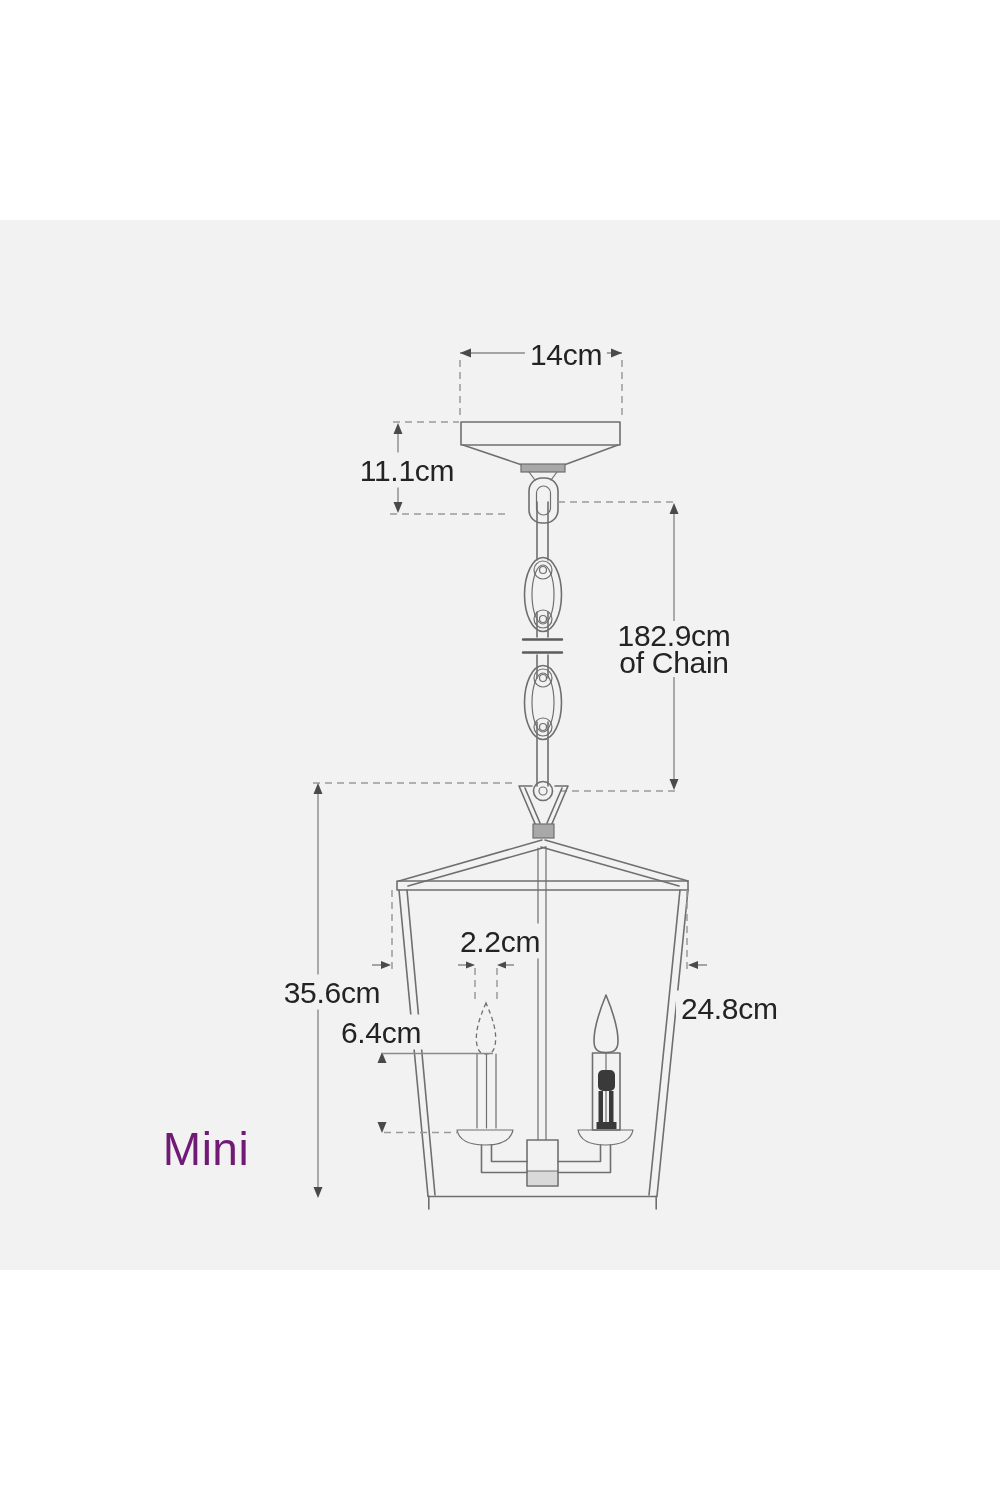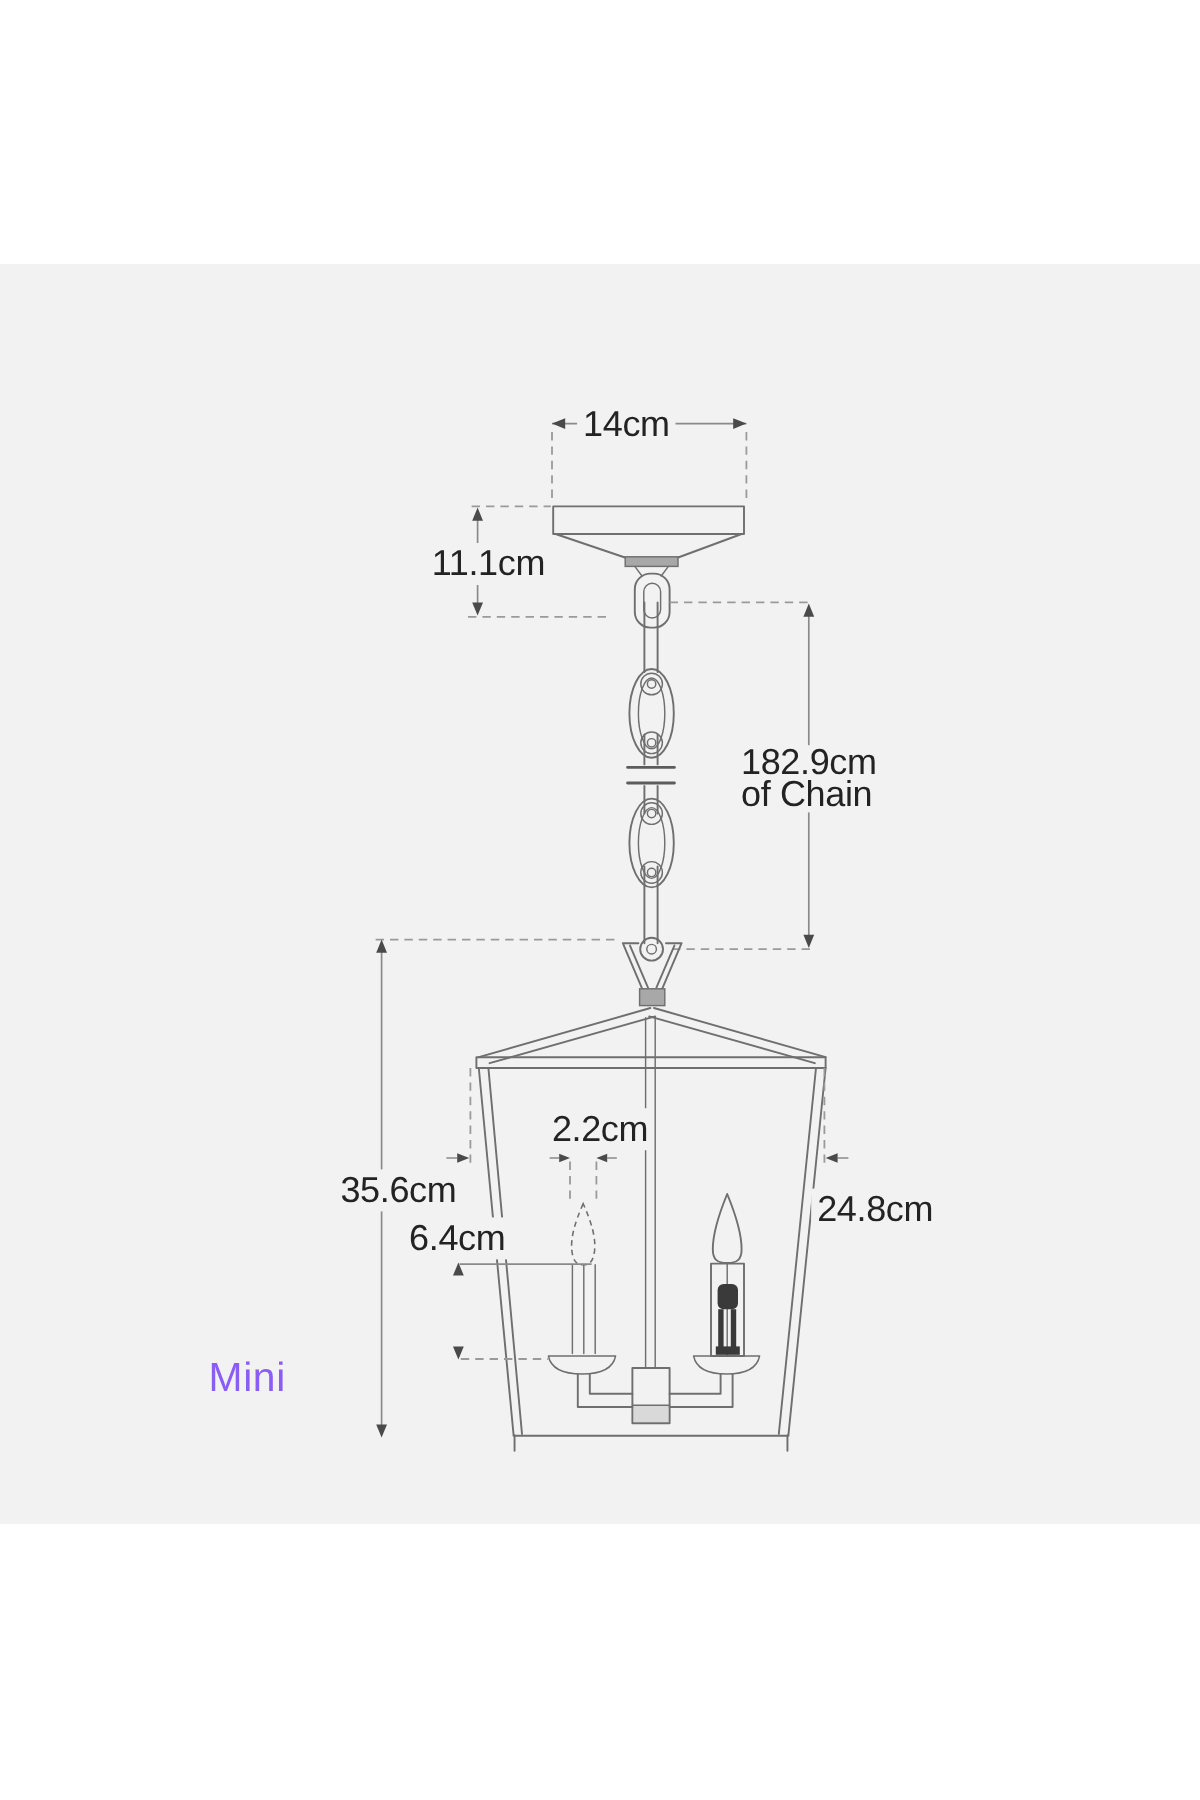--- a/index.html
+++ b/index.html
@@ -18,23 +18,23 @@
   .dash{stroke:var(--dashed);stroke-width:1.5;fill:none;stroke-dasharray:7 5}
   .dashfine{stroke:var(--line);stroke-width:1.3;fill:none;stroke-dasharray:4.5 3.5}
   .dim{stroke:var(--dim-line);stroke-width:1.4;fill:none}
   .arr{fill:var(--line-dark);stroke:none}
   .fillmid{fill:var(--fill-mid);stroke:var(--line);stroke-width:1.2}
   .filllight{fill:var(--fill-light);stroke:none}
   .sock{fill:var(--socket);stroke:none}
   .lbl{position:absolute;font-size:30px;color:var(--text);transform:translate(-50%,-50%);
     background:var(--panel-background);padding:1px 5px;white-space:nowrap;letter-spacing:-.3px;line-height:1.1}
   .lbl.left-edge{transform:translateY(-50%)}
-  .lbl.stack{line-height:27px}
+  .lbl.stack{text-align:center;line-height:27px}
   .lbl.stack span{display:block}
-  .product{position:absolute;font-size:34px;color:#8b5cf6;transform:translate(-50%,-50%);
+  .product{position:absolute;font-size:46px;color:#701a75;transform:translate(-50%,-50%);
     background:transparent;letter-spacing:.5px}
 </style>
 </head>
 <body>
 
 <div class="panel"></div>
 
 <svg width="1000" height="1500" viewBox="0 0 1000 1500">
 
   <g>
@@ -149,21 +149,21 @@
   </g>
 
   <g>
     <path class="dim" d="M383,1053.5 H493"></path>
     <path class="dash" d="M384,1132.5 H457"></path>
     <polygon class="arr" points="382,1052 377.5,1063 386.5,1063"></polygon>
     <polygon class="arr" points="382,1133 377.5,1122 386.5,1122"></polygon>
   </g>
 </svg>
 
-<div class="lbl" style="left:522px;top:354px">14cm</div>
+<div class="lbl" style="left:566px;top:354px">14cm</div>
 
 <div class="lbl" style="left:407px;top:470px">11.1cm</div>
 
 <div class="lbl stack" style="left:674px;top:649px">
   <span>182.9cm</span>
   <span>of Chain</span>
 </div>
 
 <div class="lbl" style="left:332px;top:992px">35.6cm</div>
 

